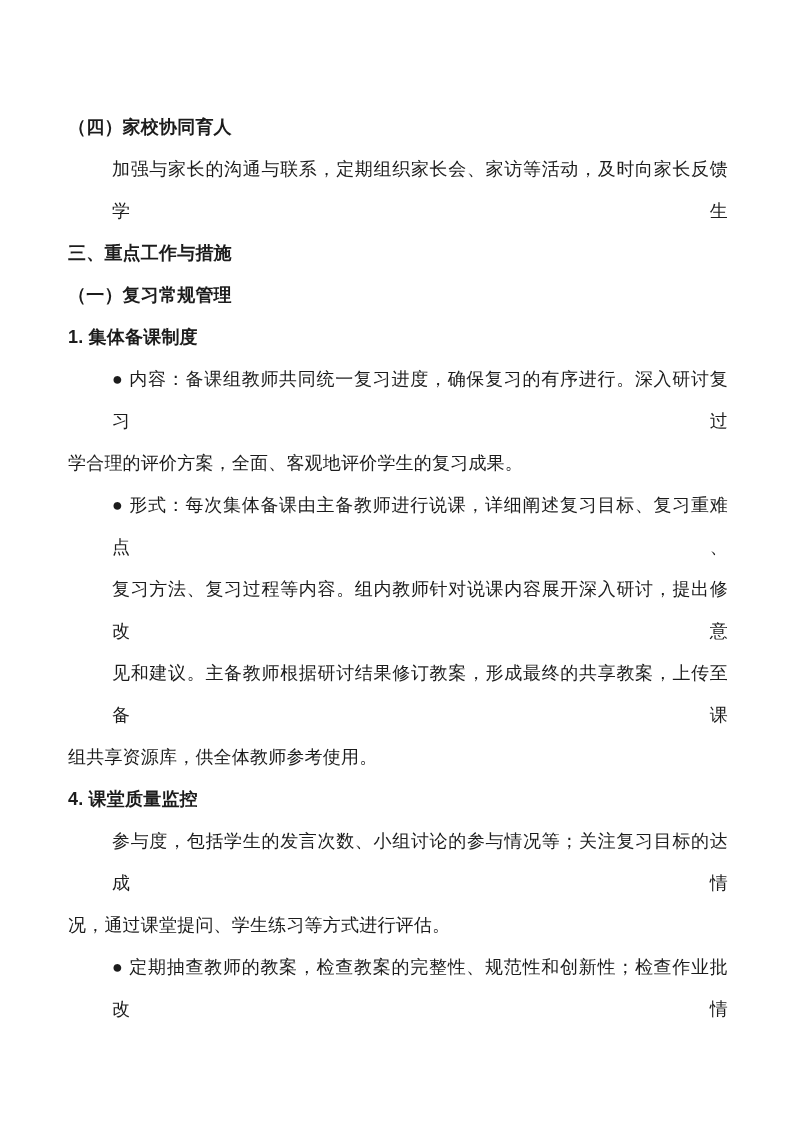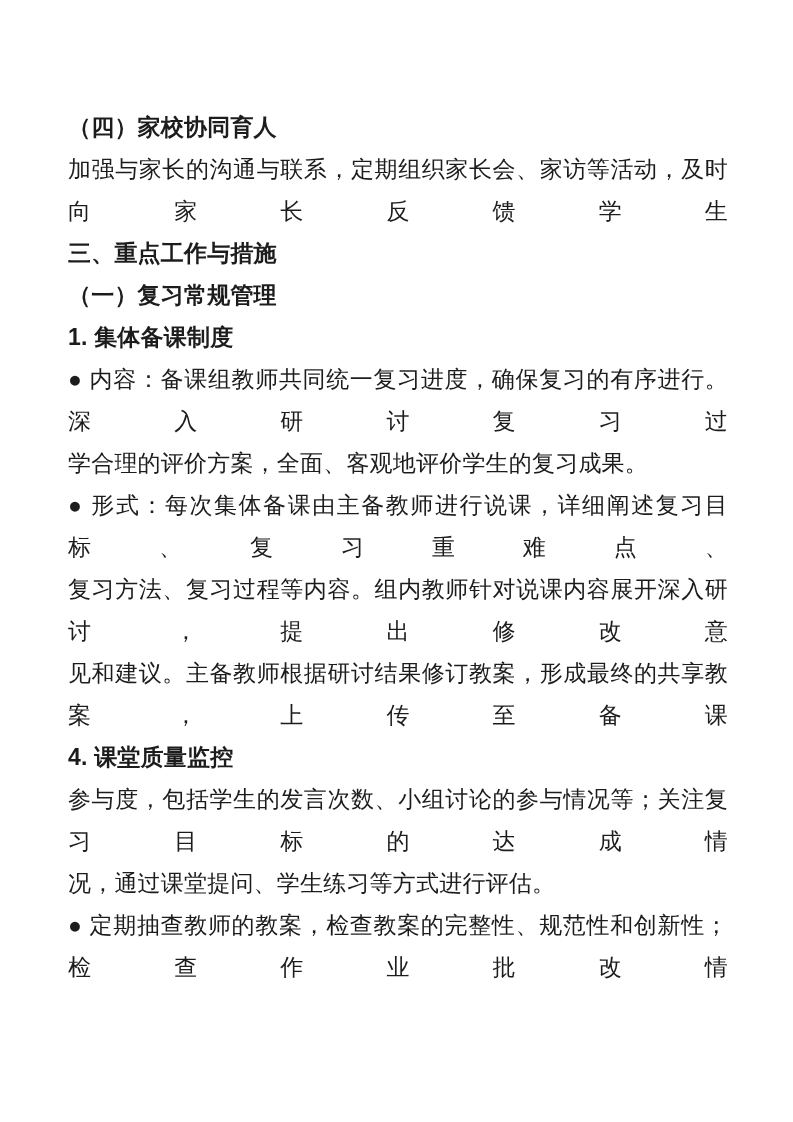--- a/index.html
+++ b/index.html
@@ -9,31 +9,32 @@
     width: 793px;
     height: 1122px;
     margin: 0 auto;
     background: #ffffff;
     padding: 106px 65px 0 68px;
     font-family: "Liberation Sans", "DejaVu Sans", sans-serif;
     color: #1c1c1c;
     overflow: hidden;
   }
   .line, .hline {
-    font-size: 23px;
+    font-size: 18px;
     line-height: 42px;
     text-align: left;
     letter-spacing: 0.2px;
   }
   .hline {
     font-weight: 700;
   }
   .line.j {
     text-align: justify;
     text-align-last: justify;
+    margin-left: 44px;
   }
   .para { width: 660px; }
 </style>
 </head>
 <body>
 
 <div class="page">
 
   <div class="hline">（四）家校协同育人</div>
 
@@ -50,20 +51,21 @@
 
   <div class="para">
     <div class="line j">● 内容：备课组教师共同统一复习进度，确保复习的有序进行。深入研讨复习过</div>
     <div class="line">学合理的评价方案，全面、客观地评价学生的复习成果。</div>
   </div>
 
   <div class="para">
     <div class="line j">● 形式：每次集体备课由主备教师进行说课，详细阐述复习目标、复习重难点、</div>
     <div class="line j">复习方法、复习过程等内容。组内教师针对说课内容展开深入研讨，提出修改意</div>
     <div class="line j">见和建议。主备教师根据研讨结果修订教案，形成最终的共享教案，上传至备课</div>
+    <div class="line">组共享资源库，供全体教师参考使用。</div>
   </div>
 
   <div class="hline">4. 课堂质量监控</div>
 
   <div class="para">
     <div class="line j">参与度，包括学生的发言次数、小组讨论的参与情况等；关注复习目标的达成情</div>
     <div class="line">况，通过课堂提问、学生练习等方式进行评估。</div>
   </div>
 
   <div class="para">

